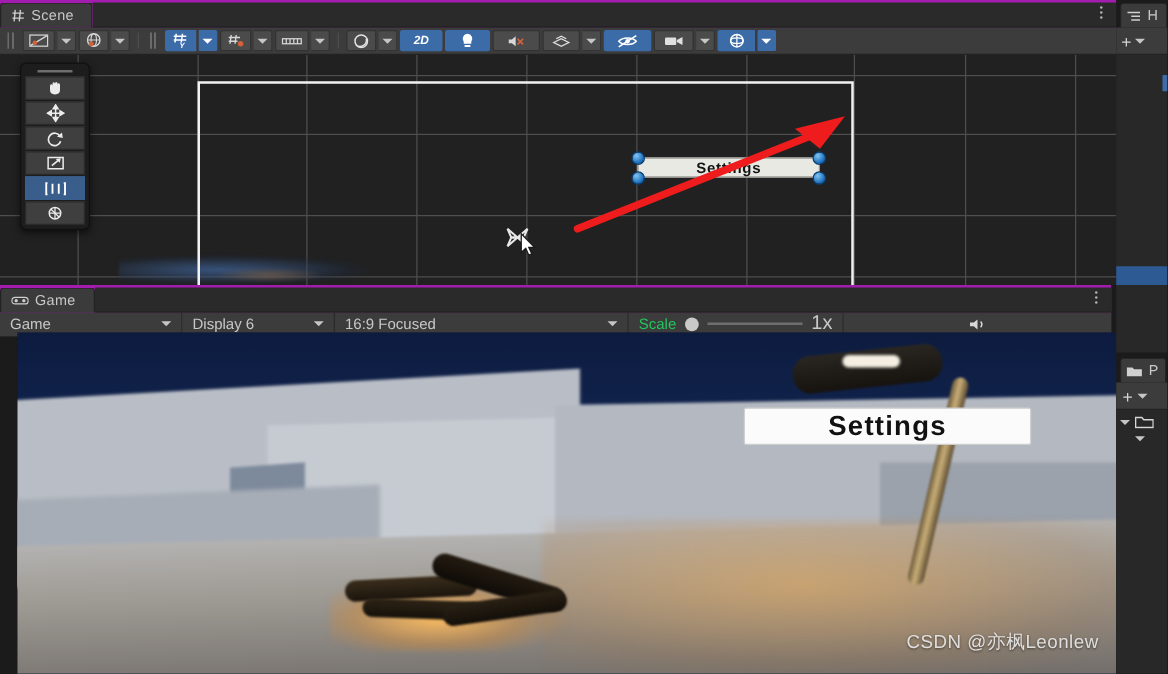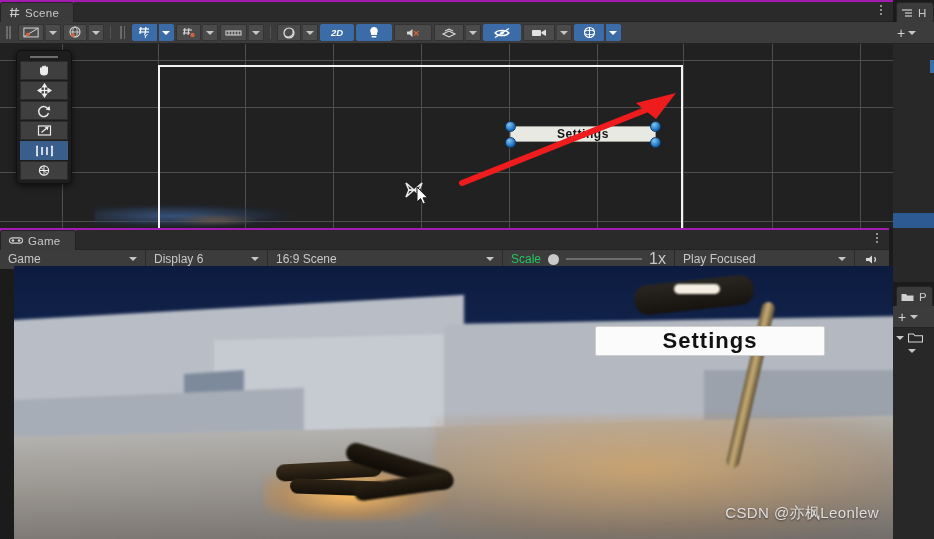--- a/index.html
+++ b/index.html
@@ -495,32 +495,28 @@
     <div class="toolbar" style="height:19px; padding:0; gap:0">
       <div style="width:146px;height:19px;display:flex;align-items:center;justify-content:space-between;padding:0 8px;background:#3c3c3c;border-right:1px solid #2a2a2a;">
         <span style="color:#c8c8c8;font-size:12px">Game</span>
         <span class="caret"></span>
       </div>
       <div style="width:122px;height:19px;display:flex;align-items:center;justify-content:space-between;padding:0 8px;background:#3c3c3c;border-right:1px solid #2a2a2a;">
         <span style="color:#c8c8c8;font-size:12px">Display 6</span>
         <span class="caret"></span>
       </div>
       <div style="width:235px;height:19px;display:flex;align-items:center;justify-content:space-between;padding:0 8px;background:#3c3c3c;border-right:1px solid #2a2a2a;">
-        <span style="color:#c8c8c8;font-size:12px">16:9 Scene</span>
+        <span style="color:#c8c8c8;font-size:12px">16:9 Focused</span>
         <span class="caret"></span>
       </div>
       <div style="width:172px;height:19px;display:flex;align-items:center;gap:7px;padding:0 8px;background:#3c3c3c;border-right:1px solid #2a2a2a;">
         <span style="color:#22c55e;font-size:12px">Scale</span>
         <span style="width:11px;height:11px;border-radius:50%;background:#c9c9c9;display:block;flex:none"></span>
         <span style="flex:1;height:2px;background:#6e6e6e;display:block"></span>
         <span style="color:#c8c8c8;font-size:16px">1x</span>
-      </div>
-      <div style="width:180px;height:19px;display:flex;align-items:center;justify-content:space-between;padding:0 8px;background:#3c3c3c;border-right:1px solid #2a2a2a;">
-        <span style="color:#c8c8c8;font-size:12px">Play Focused</span>
-        <span class="caret"></span>
       </div>
       <div style="flex:1;height:19px;display:flex;align-items:center;justify-content:center;background:#3c3c3c;">
         <span>
           <svg width="17" height="11" viewBox="0 0 17 11">
             <path d="M2 4 L5 4 L8 1.5 L8 9.5 L5 7 L2 7 Z" fill="#d8d8d8"></path>
             <path d="M10.5 3.2 Q12.5 5.5 10.5 7.8" fill="none" stroke="#d8d8d8" stroke-width="1.2"></path>
           </svg>
         </span>
       </div>
     </div>

